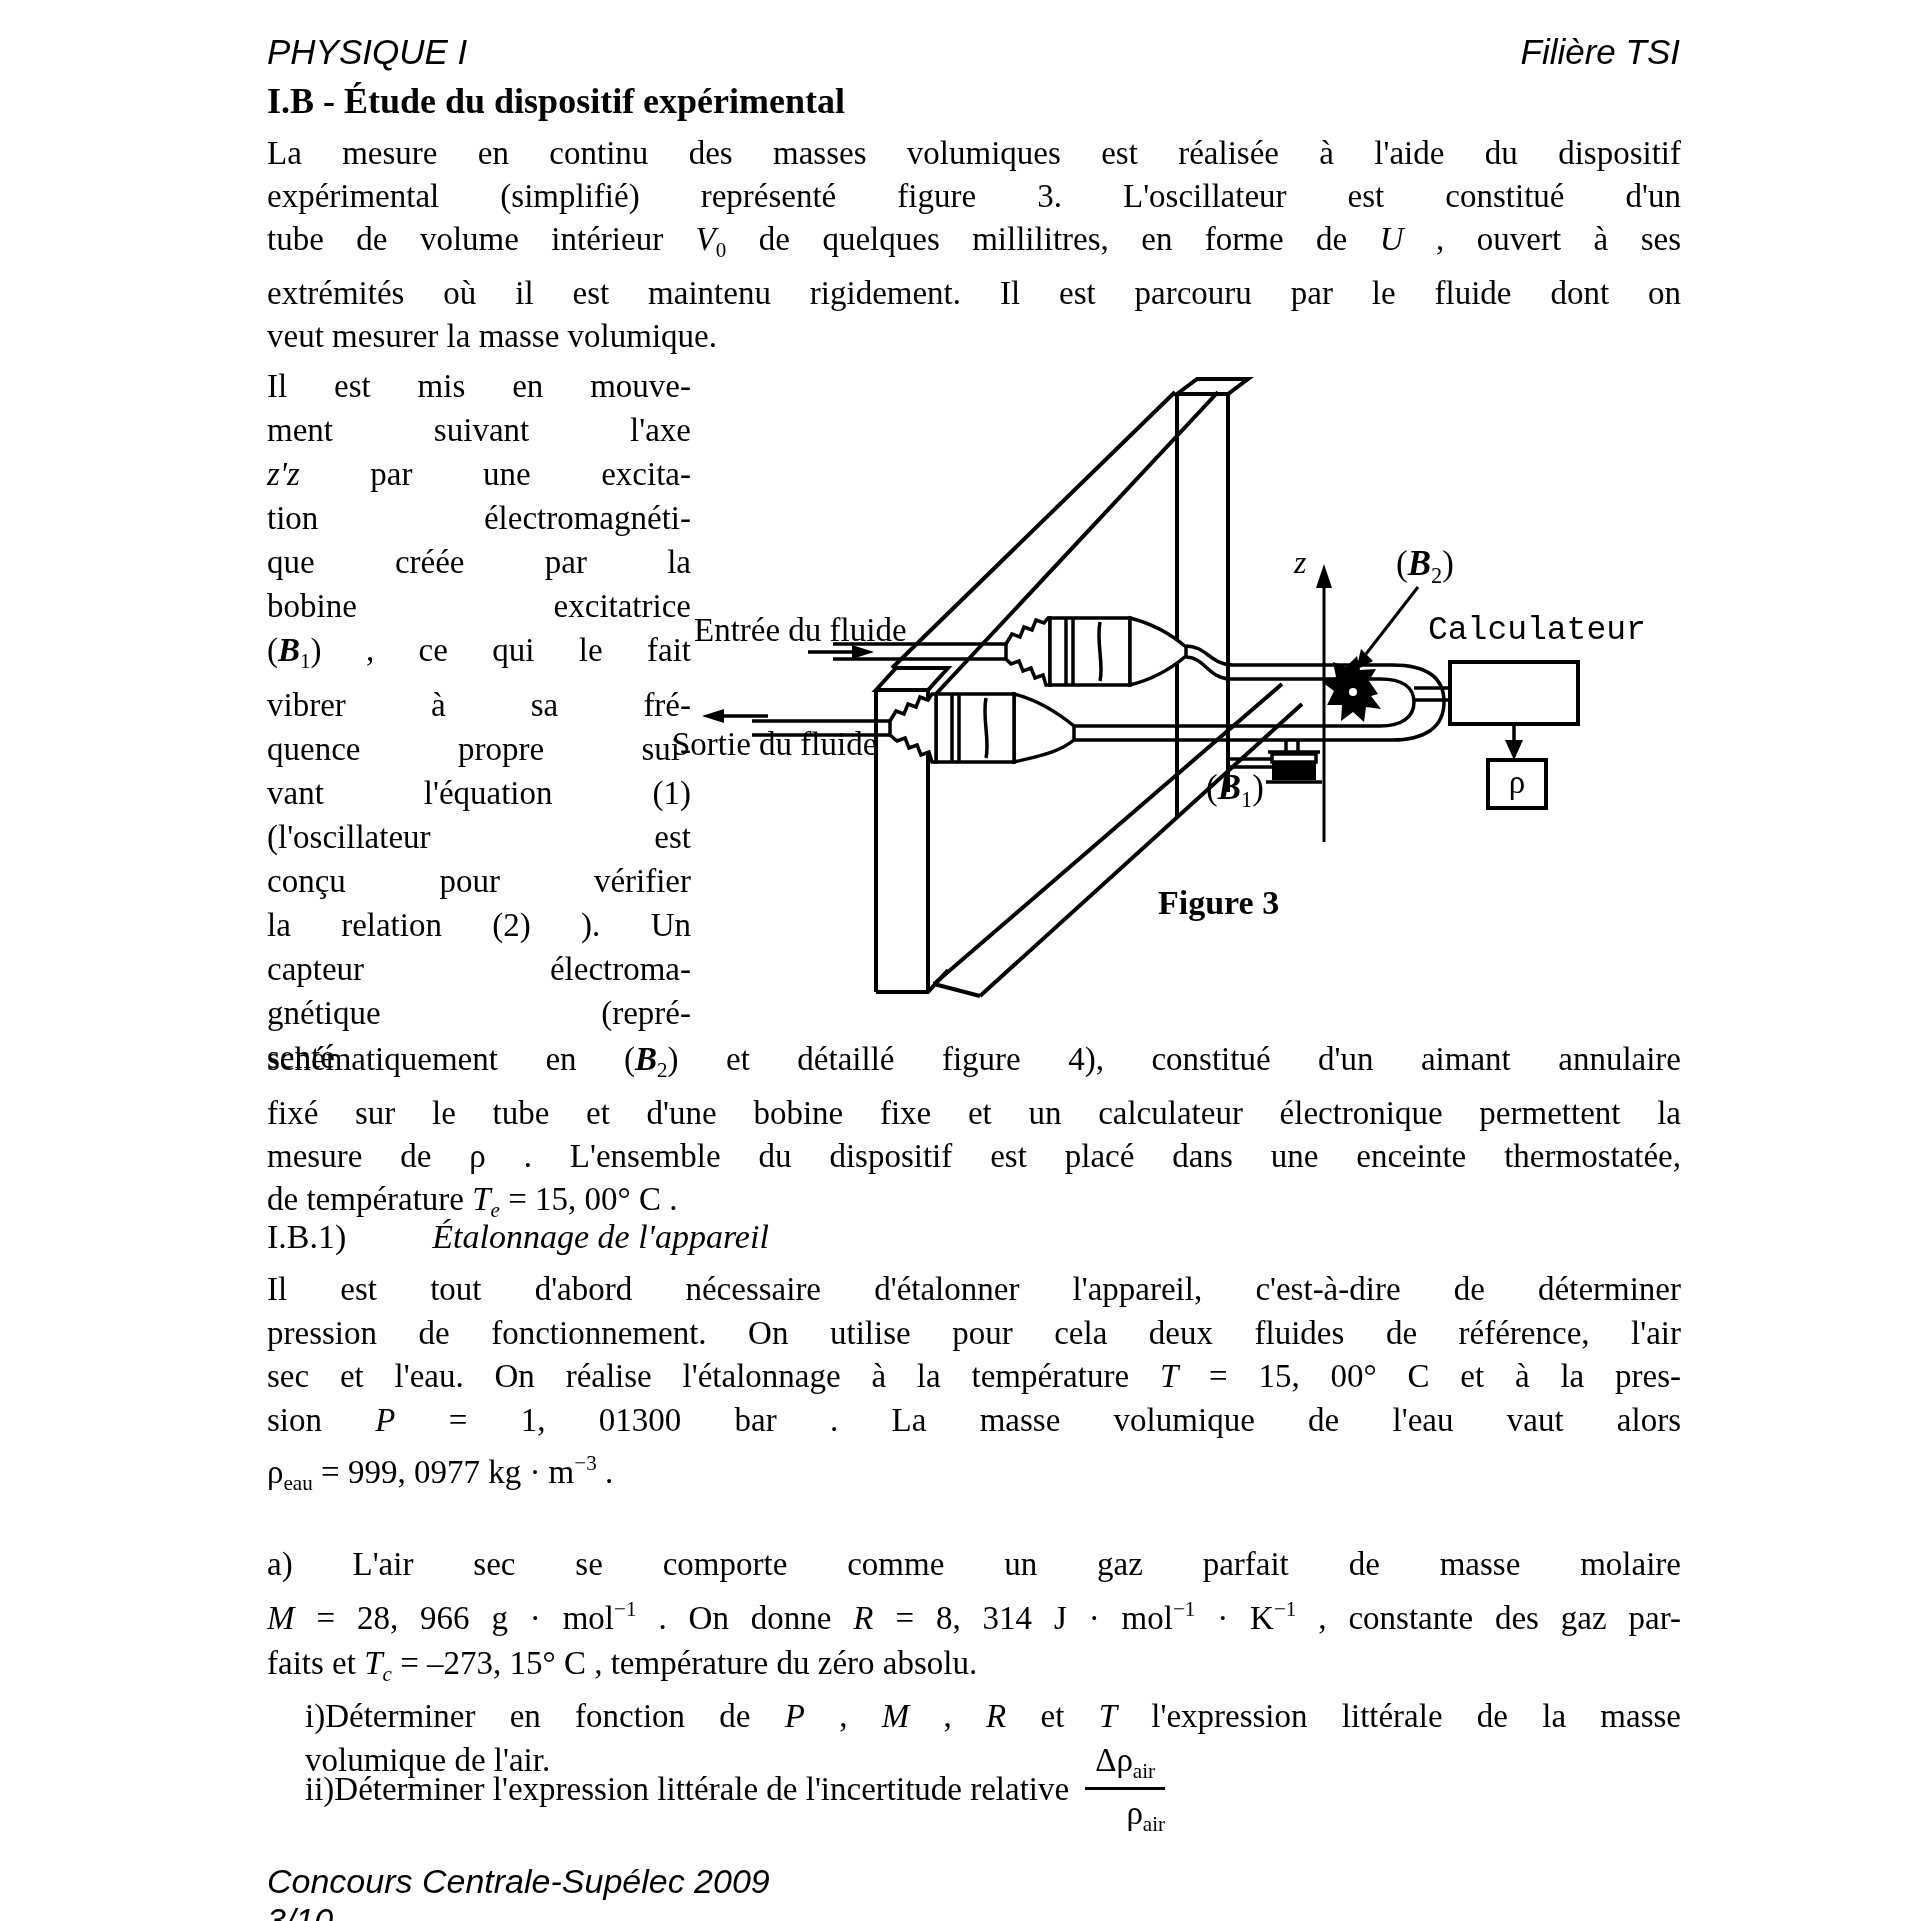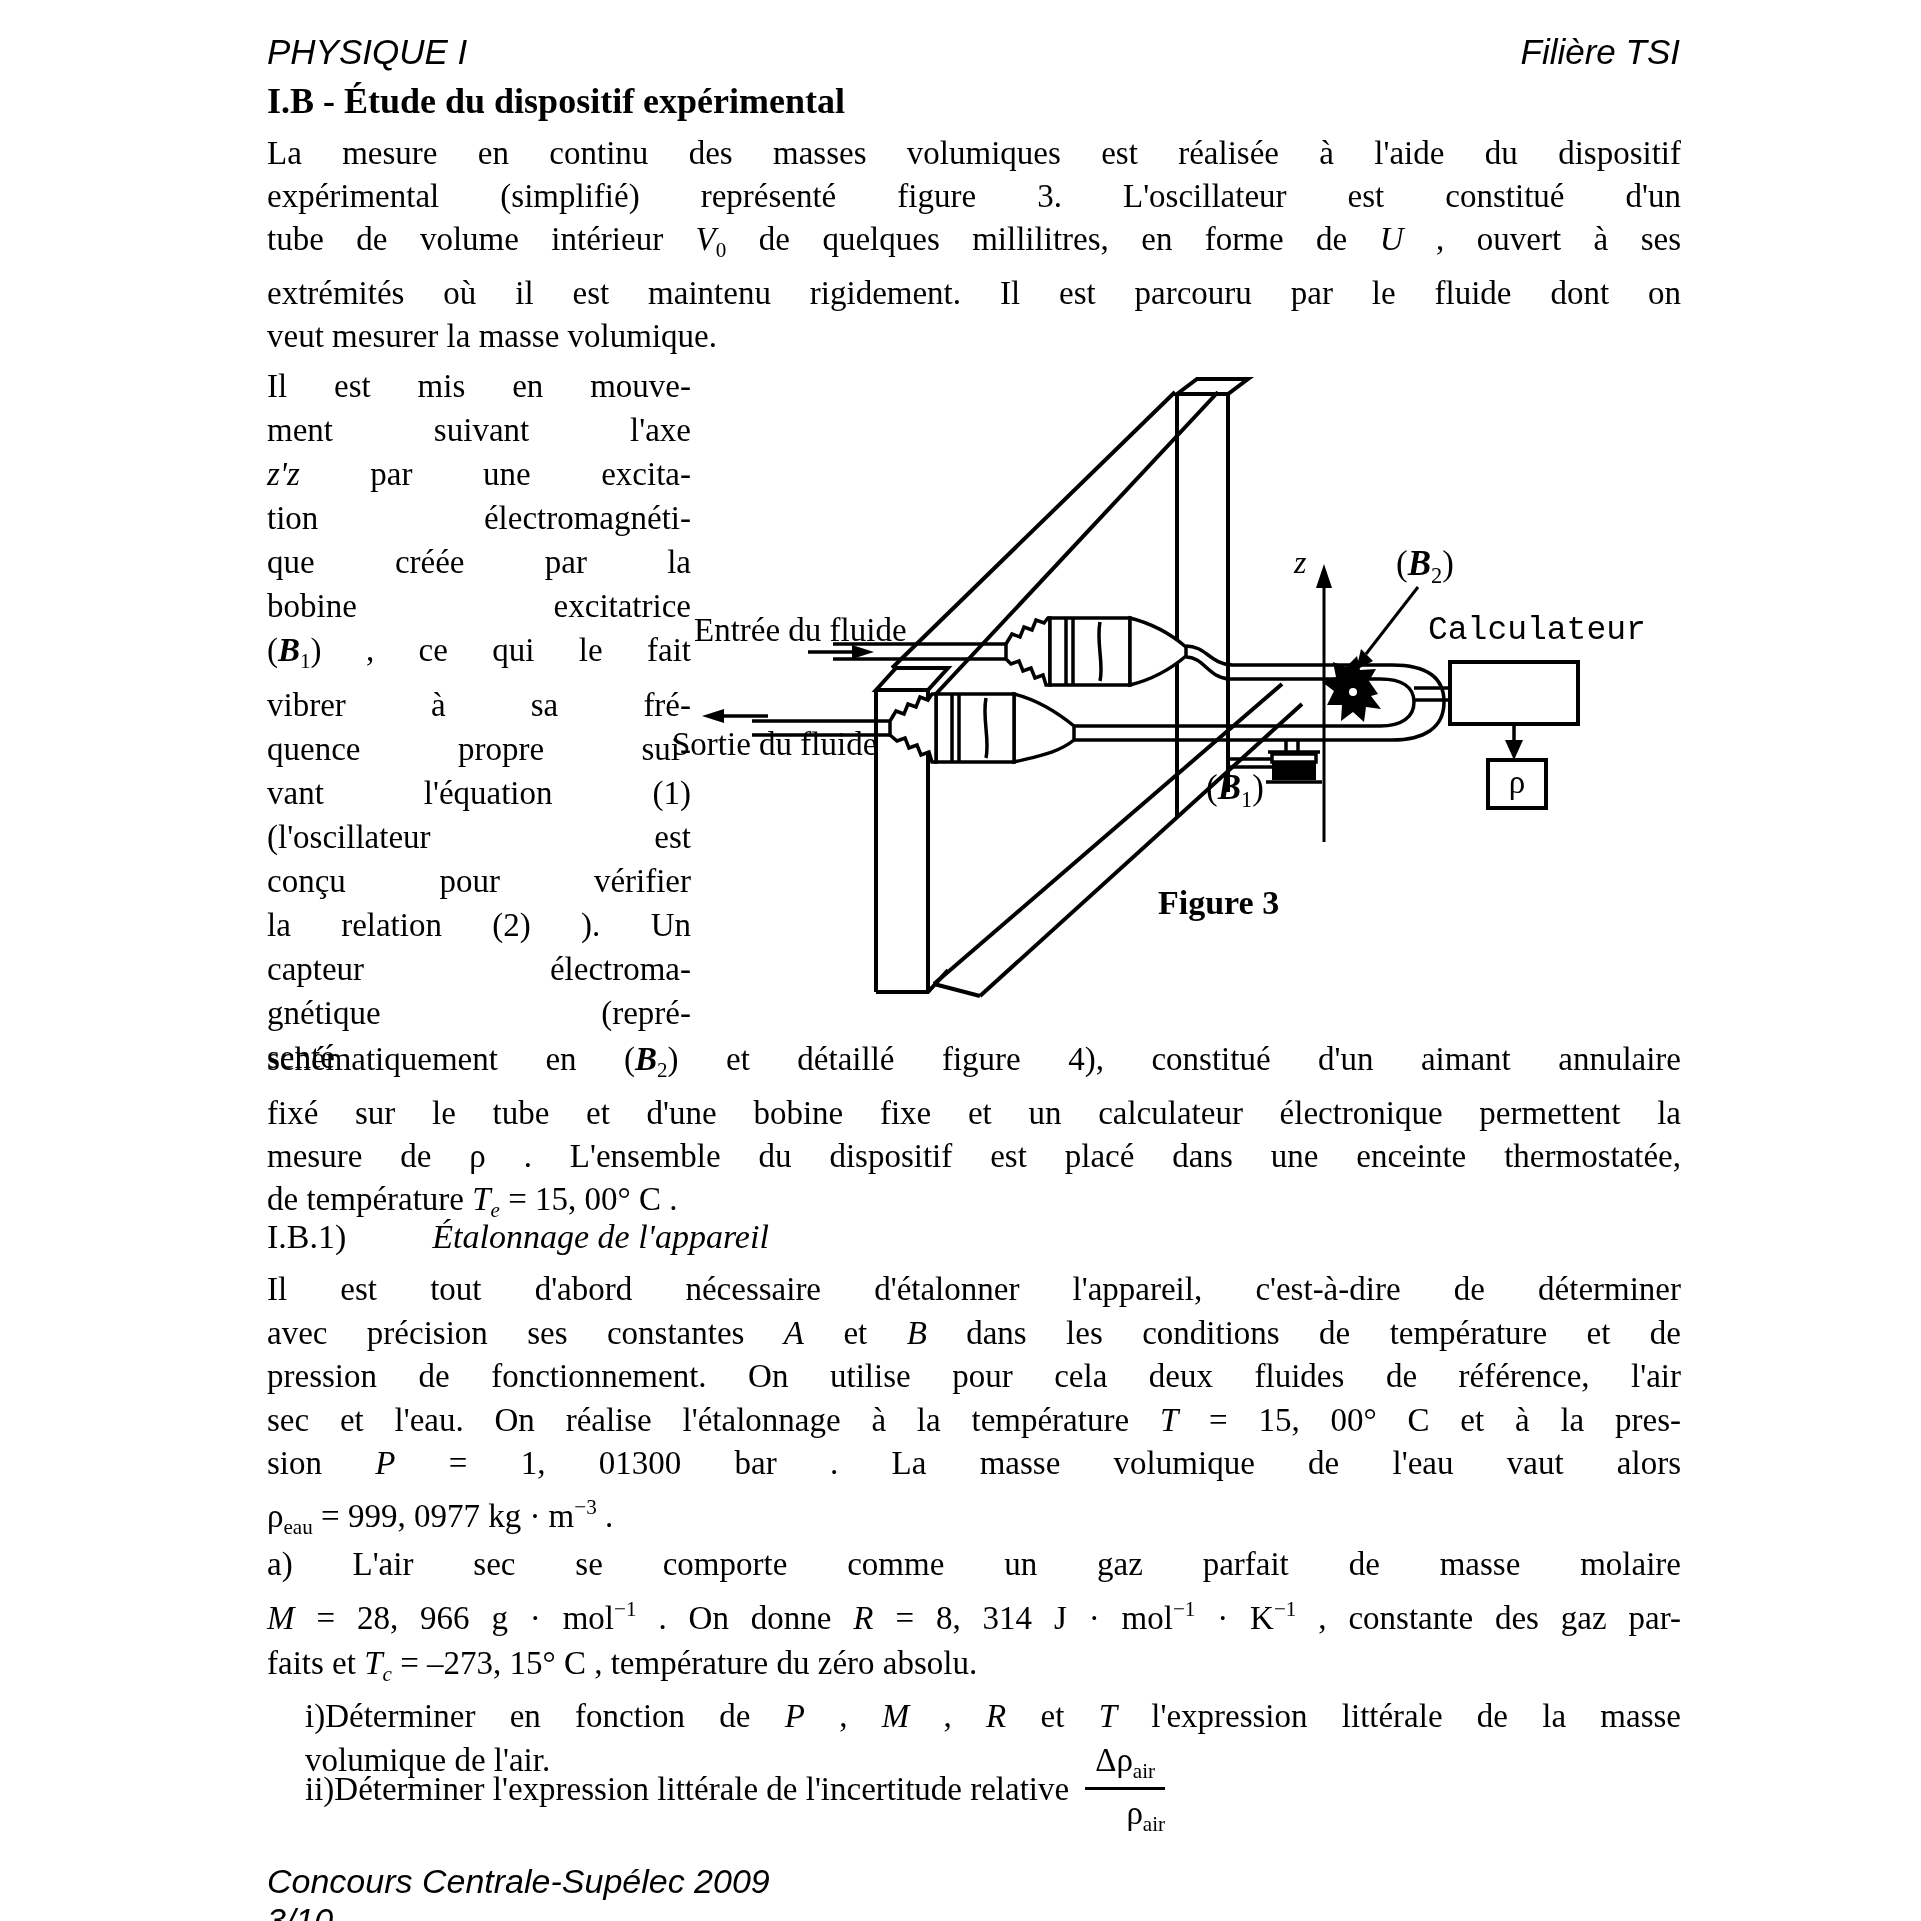--- a/index.html
+++ b/index.html
@@ -171,21 +171,20 @@
     <div class="jline last"><span>de température </span><span class="mi">T</span><span class="msub mi">e</span><span> = 15, 00° C .</span></div>
   </div>
 
 <div class="abs subhead" style="left:267px;top:1218px;">
   <span>I.B.1)</span>
   <span class="title">Étalonnage de l'appareil</span>
 </div>
 
 <div class="abs bodytxt" style="left:267px;top:1268px;width:1414px;line-height:43.5px;">
     <div class="jline"><span>Il est tout d'abord nécessaire d'étalonner l'appareil, c'est-à-dire de déterminer</span></div>
-    <div class="jline"><span>avec précision ses constantes </span><span class="mi">A</span><span> et </span><span class="mi">B</span><span> dans les conditions de température et de</span></div>
     <div class="jline"><span>pression de fonctionnement. On utilise pour cela deux fluides de référence, l'air</span></div>
     <div class="jline"><span>sec et l'eau. On réalise l'étalonnage à la température </span><span class="mi">T</span><span> = 15, 00° C et à la pres-</span></div>
     <div class="jline"><span>sion </span><span class="mi">P</span><span> = 1, 01300 bar . La masse volumique de l'eau vaut alors</span></div>
     <div class="jline last"><span>ρ</span><span class="msub">eau</span><span> = 999, 0977 kg · m</span><span class="msup">−3</span><span> .</span></div>
   </div>
 
 <div class="abs bodytxt" style="left:267px;top:1542px;width:1414px;line-height:45px;">
     <div class="jline"><span>a) L'air sec se comporte comme un gaz parfait de masse molaire</span></div>
     <div class="jline"><span class="mi">M</span><span> = 28, 966 g · mol</span><span class="msup">−1</span><span> . On donne </span><span class="mi">R</span><span> = 8, 314 J · mol</span><span class="msup">−1</span><span> · K</span><span class="msup">−1</span><span> , constante des gaz par-</span></div>
     <div class="jline last"><span>faits et </span><span class="mi">T</span><span class="msub mi">c</span><span> = –273, 15° C , température du zéro absolu.</span></div>

